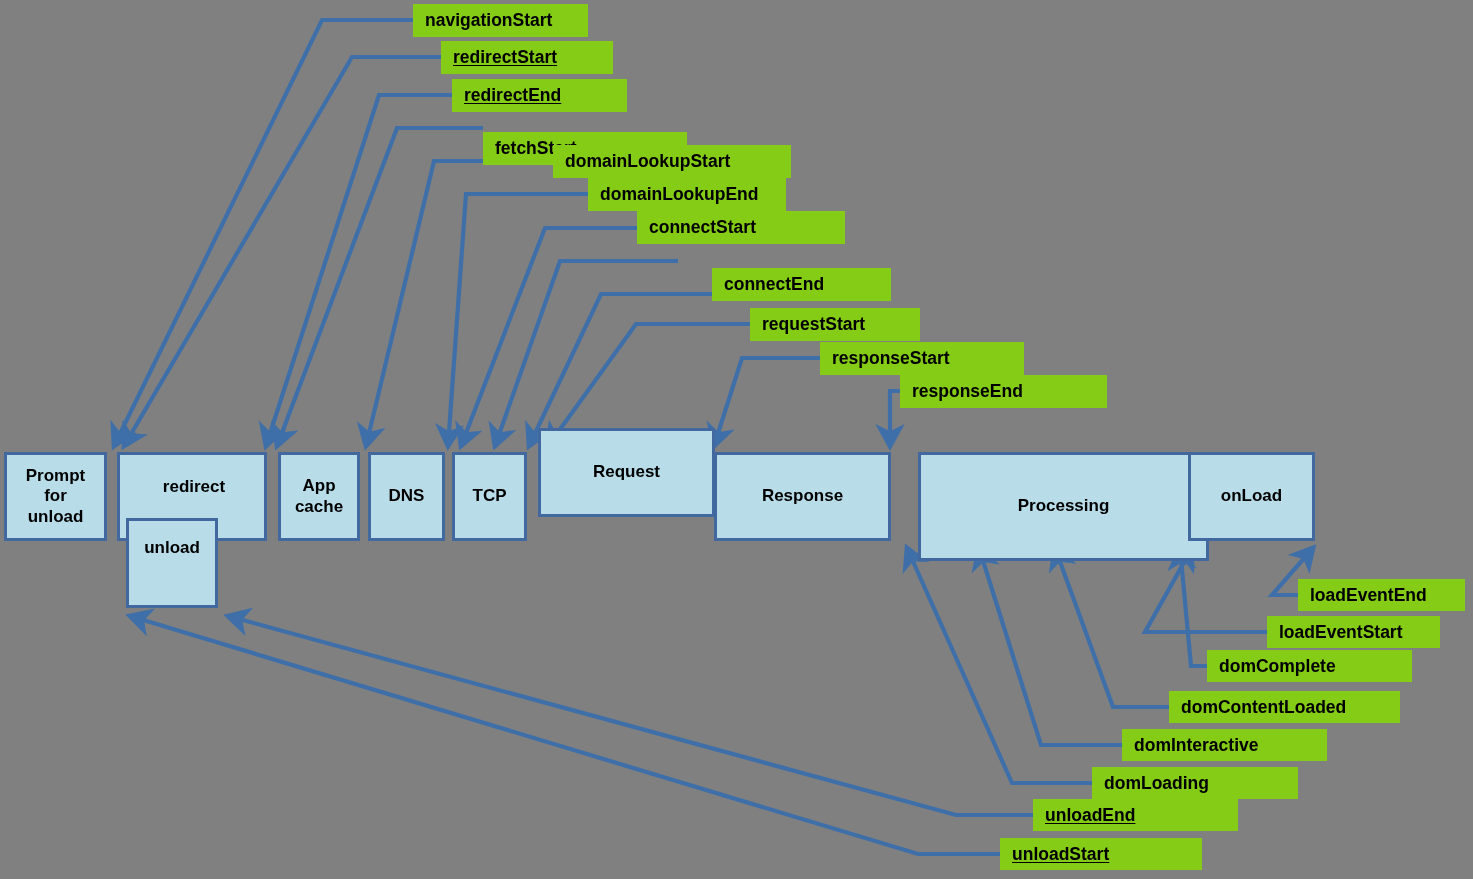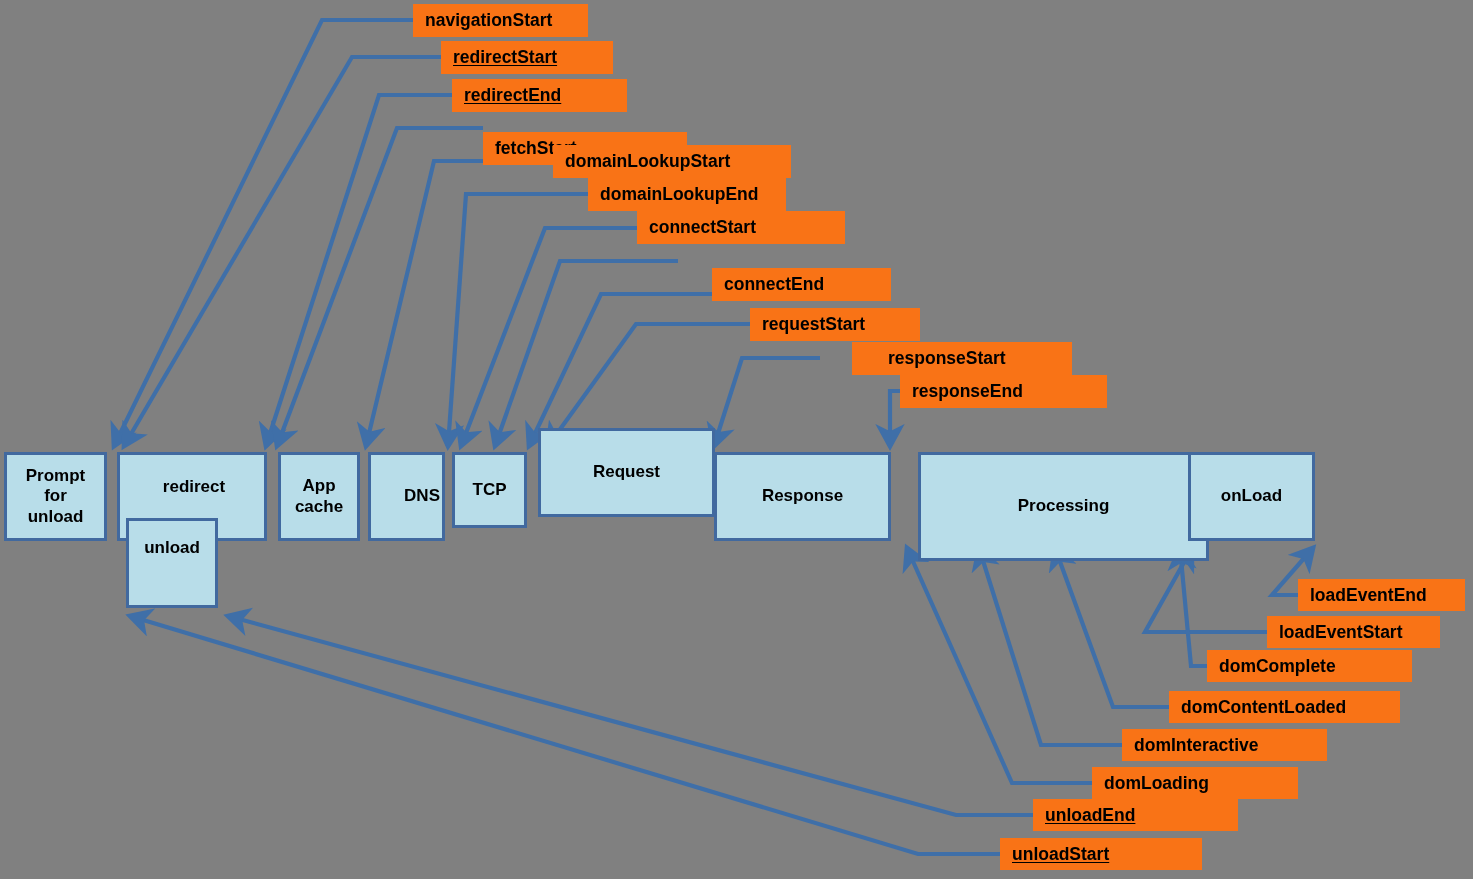--- a/index.html
+++ b/index.html
@@ -43,21 +43,21 @@
   }
   .phase-label {
     display: block;
     width: 100%;
     padding: 0 2px;
   }
   
   .callout {
     position: absolute;
     box-sizing: border-box;
-    background: #f97316;
+    background: #84cc16;
     color: #000000;
     font-weight: bold;
     font-size: 17.5px;
     display: flex;
     align-items: center;
     z-index: 6;
     white-space: nowrap;
     overflow: hidden;
   }
   .callout .txt {
@@ -133,24 +133,24 @@
   </div>
   <div class="phase" style="left:117px; top:452px; width:150px; height:89px;">
     <span class="phase-label" style="position:relative; top:-9px;padding-left:6px;">redirect</span>
   </div>
   <div class="phase" style="left:126px; top:518px; width:92px; height:90px; z-index:7;">
     <span class="phase-label" style="position:relative; top:-15px;">unload</span>
   </div>
   <div class="phase" style="left:278px; top:452px; width:82px; height:89px;">
     <span class="phase-label">App<br>cache</span>
   </div>
-  <div class="phase" style="left:368px; top:452px; width:77px; height:89px;text-align:right;">
+  <div class="phase" style="left:368px; top:452px; width:77px; height:89px;">
     <span class="phase-label">DNS</span>
   </div>
-  <div class="phase" style="left:452px; top:452px; width:75px; height:76px;">
+  <div class="phase" style="left:452px; top:452px; width:75px; height:89px;">
     <span class="phase-label">TCP</span>
   </div>
   <div class="phase" style="left:538px; top:428px; width:177px; height:89px;">
     <span class="phase-label">Request</span>
   </div>
   <div class="phase" style="left:714px; top:452px; width:177px; height:89px;">
     <span class="phase-label">Response</span>
   </div>
   <div class="phase" style="left:898px; top:452px; width:291px; height:109px;margin-left:20px;">
     <span class="phase-label">Processing</span>
@@ -179,21 +179,21 @@
   </div>
   <div class="callout" style="left:637px; top:211px; width:208px; height:33px;">
     <span class="txt">connectStart</span>
   </div>
   <div class="callout" style="left:712px; top:268px; width:179px; height:33px;">
     <span class="txt">connectEnd</span>
   </div>
   <div class="callout" style="left:750px; top:308px; width:170px; height:33px;">
     <span class="txt">requestStart</span>
   </div>
-  <div class="callout" style="left:852px; top:342px; width:220px; height:33px;padding-left:24px;">
+  <div class="callout" style="left:820px; top:342px; width:204px; height:33px;">
     <span class="txt">responseStart</span>
   </div>
   <div class="callout" style="left:900px; top:375px; width:207px; height:33px;">
     <span class="txt">responseEnd</span>
   </div>
 
   <div class="callout" style="left:1298px; top:579px; width:167px; height:32px;">
     <span class="txt">loadEventEnd</span>
   </div>
   <div class="callout" style="left:1267px; top:616px; width:173px; height:32px;">

